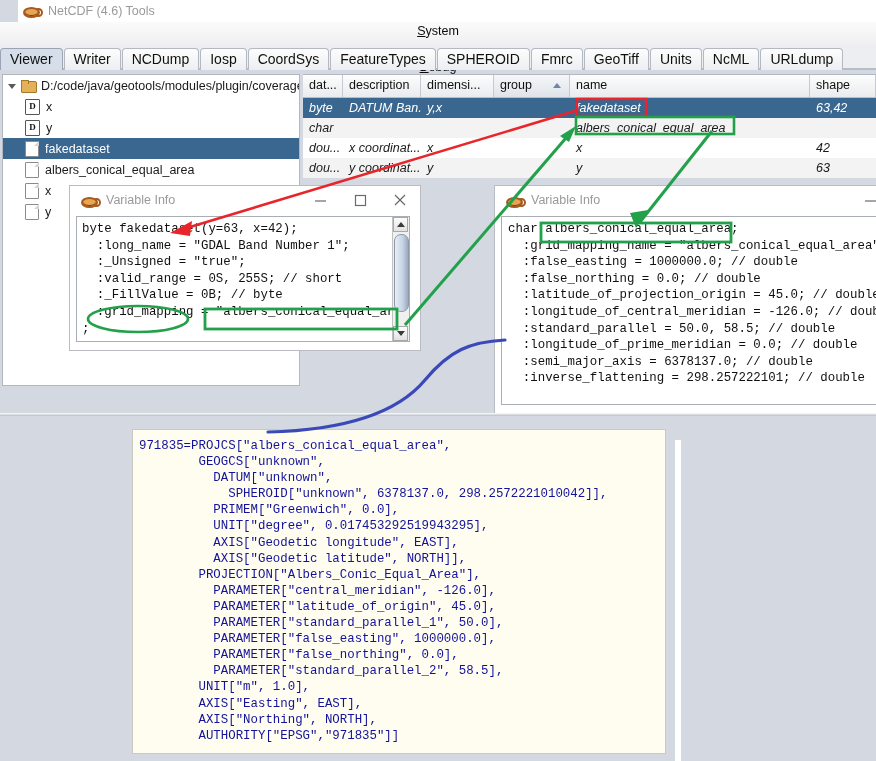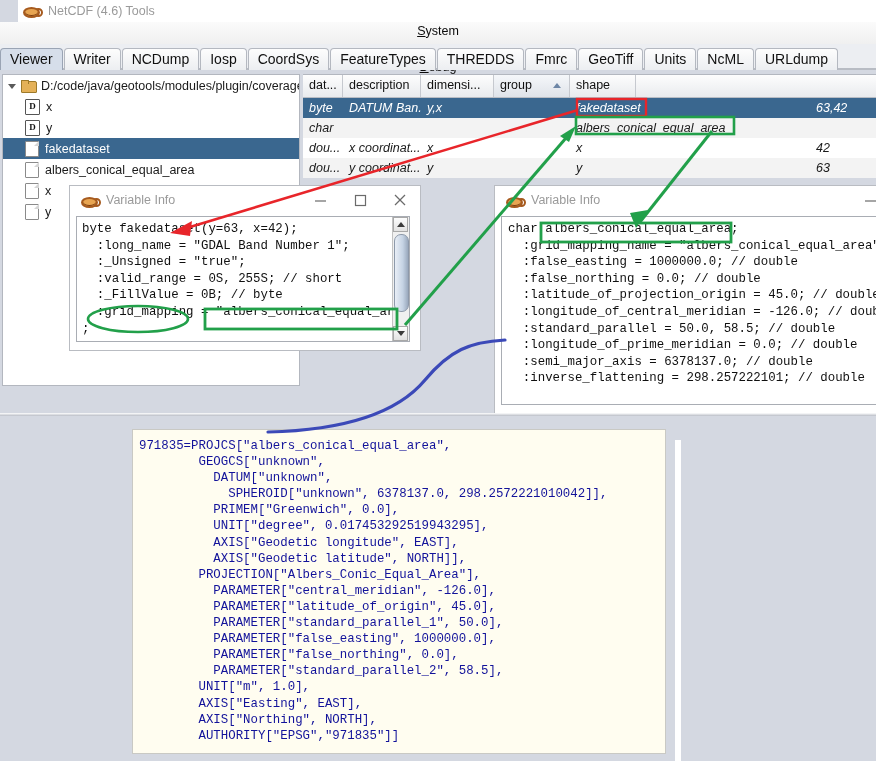--- a/index.html
+++ b/index.html
@@ -218,21 +218,21 @@
   <div class="menu-item"><span class="mn">H</span><span>elp</span></div>
 </div>
 
 <div id="tabstrip">
     <div class="tab active"><span>Viewer</span></div>
     <div class="tab"><span>Writer</span></div>
     <div class="tab"><span>NCDump</span></div>
     <div class="tab"><span>Iosp</span></div>
     <div class="tab"><span>CoordSys</span></div>
     <div class="tab"><span>FeatureTypes</span></div>
-    <div class="tab"><span>THREDDS</span></div>
+    <div class="tab"><span>SPHEROID</span></div>
     <div class="tab"><span>Fmrc</span></div>
     <div class="tab"><span>GeoTiff</span></div>
     <div class="tab"><span>Units</span></div>
     <div class="tab"><span>NcML</span></div>
     <div class="tab"><span>URLdump</span></div>
   </div>
 
 <div id="tree-panel">
   <div class="tree-row tree-indent-1">
     <span class="tw open">
@@ -268,20 +268,21 @@
       </div>
     </div>
 </div>
 
 <div id="table-panel">
   <div id="tbl-header">
       <div class="th" style="width: 40px;"><span>dat...</span></div>
       <div class="th" style="width: 78px;"><span>description</span></div>
       <div class="th" style="width: 73px;"><span>dimensi...</span></div>
       <div class="th sorted" style="width: 76px;"><span>group</span><span class="sort-arrow"></span></div>
+      <div class="th" style="width: 240px;"><span>name</span></div>
       <div class="th" style="width: 66px;"><span>shape</span></div>
     </div>
   <div id="tbl-body">
       <div class="tbl-row sel">
         <div class="td" style="width: 40px;">byte</div>
         <div class="td" style="width: 78px;">DATUM Ban...</div>
         <div class="td" style="width: 73px;">y,x</div>
         <div class="td" style="width: 76px;"></div>
         <div class="td" style="width: 240px;">fakedataset</div>
         <div class="td" style="width: 66px;">63,42</div>

